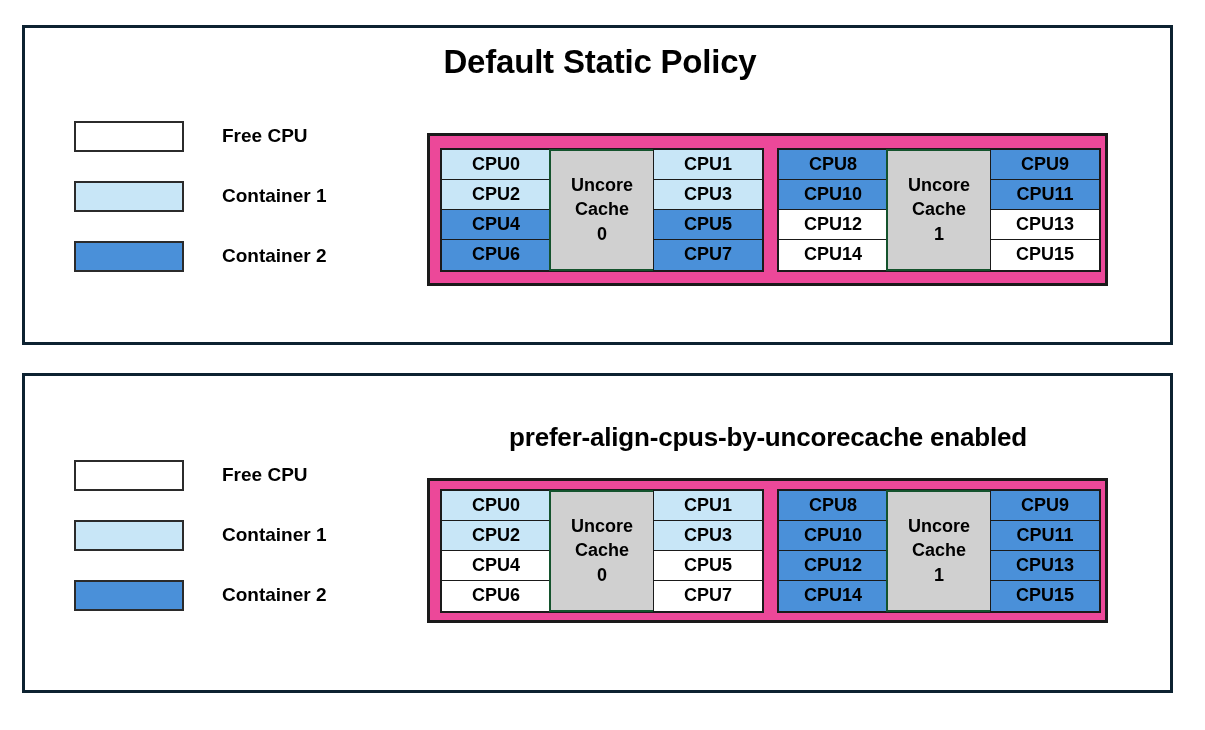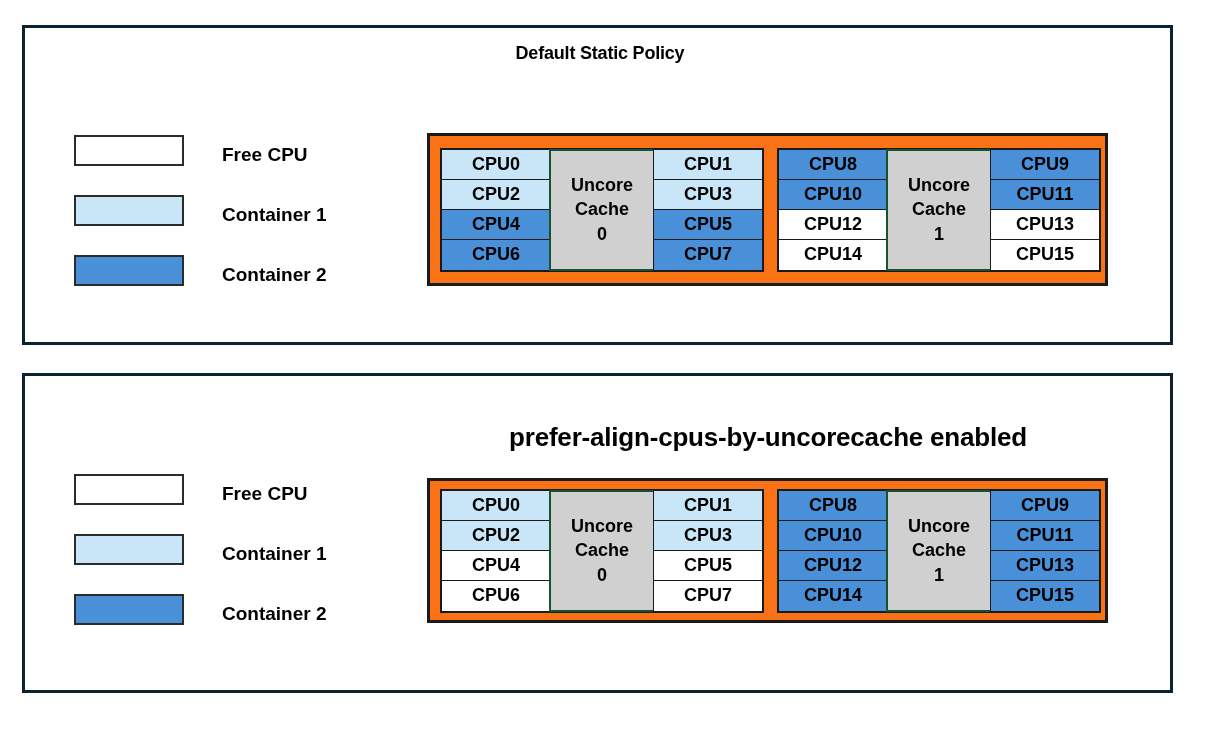--- a/index.html
+++ b/index.html
@@ -26,34 +26,34 @@
   #panel-bottom { left: 22px;  top: 373px; width: 1151px; height: 320px; }
 
   
   .panel-title {
     position: absolute;
     font-weight: bold;
     color: #000000;
     white-space: nowrap;
     letter-spacing: -0.2px;
   }
-  #title-top    { left: 600px; top: 43px;  font-size: 18px; transform: translateX(-50%); }
+  #title-top    { left: 600px; top: 43px;  font-size: 33px; transform: translateX(-50%); }
   #title-bottom { left: 768px; top: 390px; font-size: 26px; transform: translateX(-50%); margin-top: 32px; }
 
   
   .legend {
     position: absolute;
     width: 320px;
   }
   #legend-top    { left: 50px; top: 106px; }
   #legend-bottom { left: 50px; top: 445px; }
 
   .legend-row {
     display: flex;
-    align-items: flex-end;
+    align-items: center;
     height: 60px;
     padding-left: 24px;
   }
   .legend-swatch {
     width: 110px;
     height: 31px;
     border: 2px solid #2b2b2b;
     box-sizing: border-box;
     flex: 0 0 auto;
   }
@@ -66,21 +66,21 @@
   }
 
   .sw-free { background: #ffffff; }
   .sw-c1   { background: #c8e6f7; }
   .sw-c2   { background: #4a90d9; }
 
   
   .diagram {
     position: absolute;
     border: 3px solid #1a1a1a;
-    background: #f97316;
+    background: #ec4899;
     box-sizing: border-box;
     display: flex;
     align-items: center;
     padding: 9px 10px;
   }
   #diagram-top    { left: 427px; top: 133px; width: 681px; height: 153px; }
   #diagram-bottom { left: 427px; top: 478px; width: 681px; height: 145px; }
 
   .cache-group {
     display: flex;

